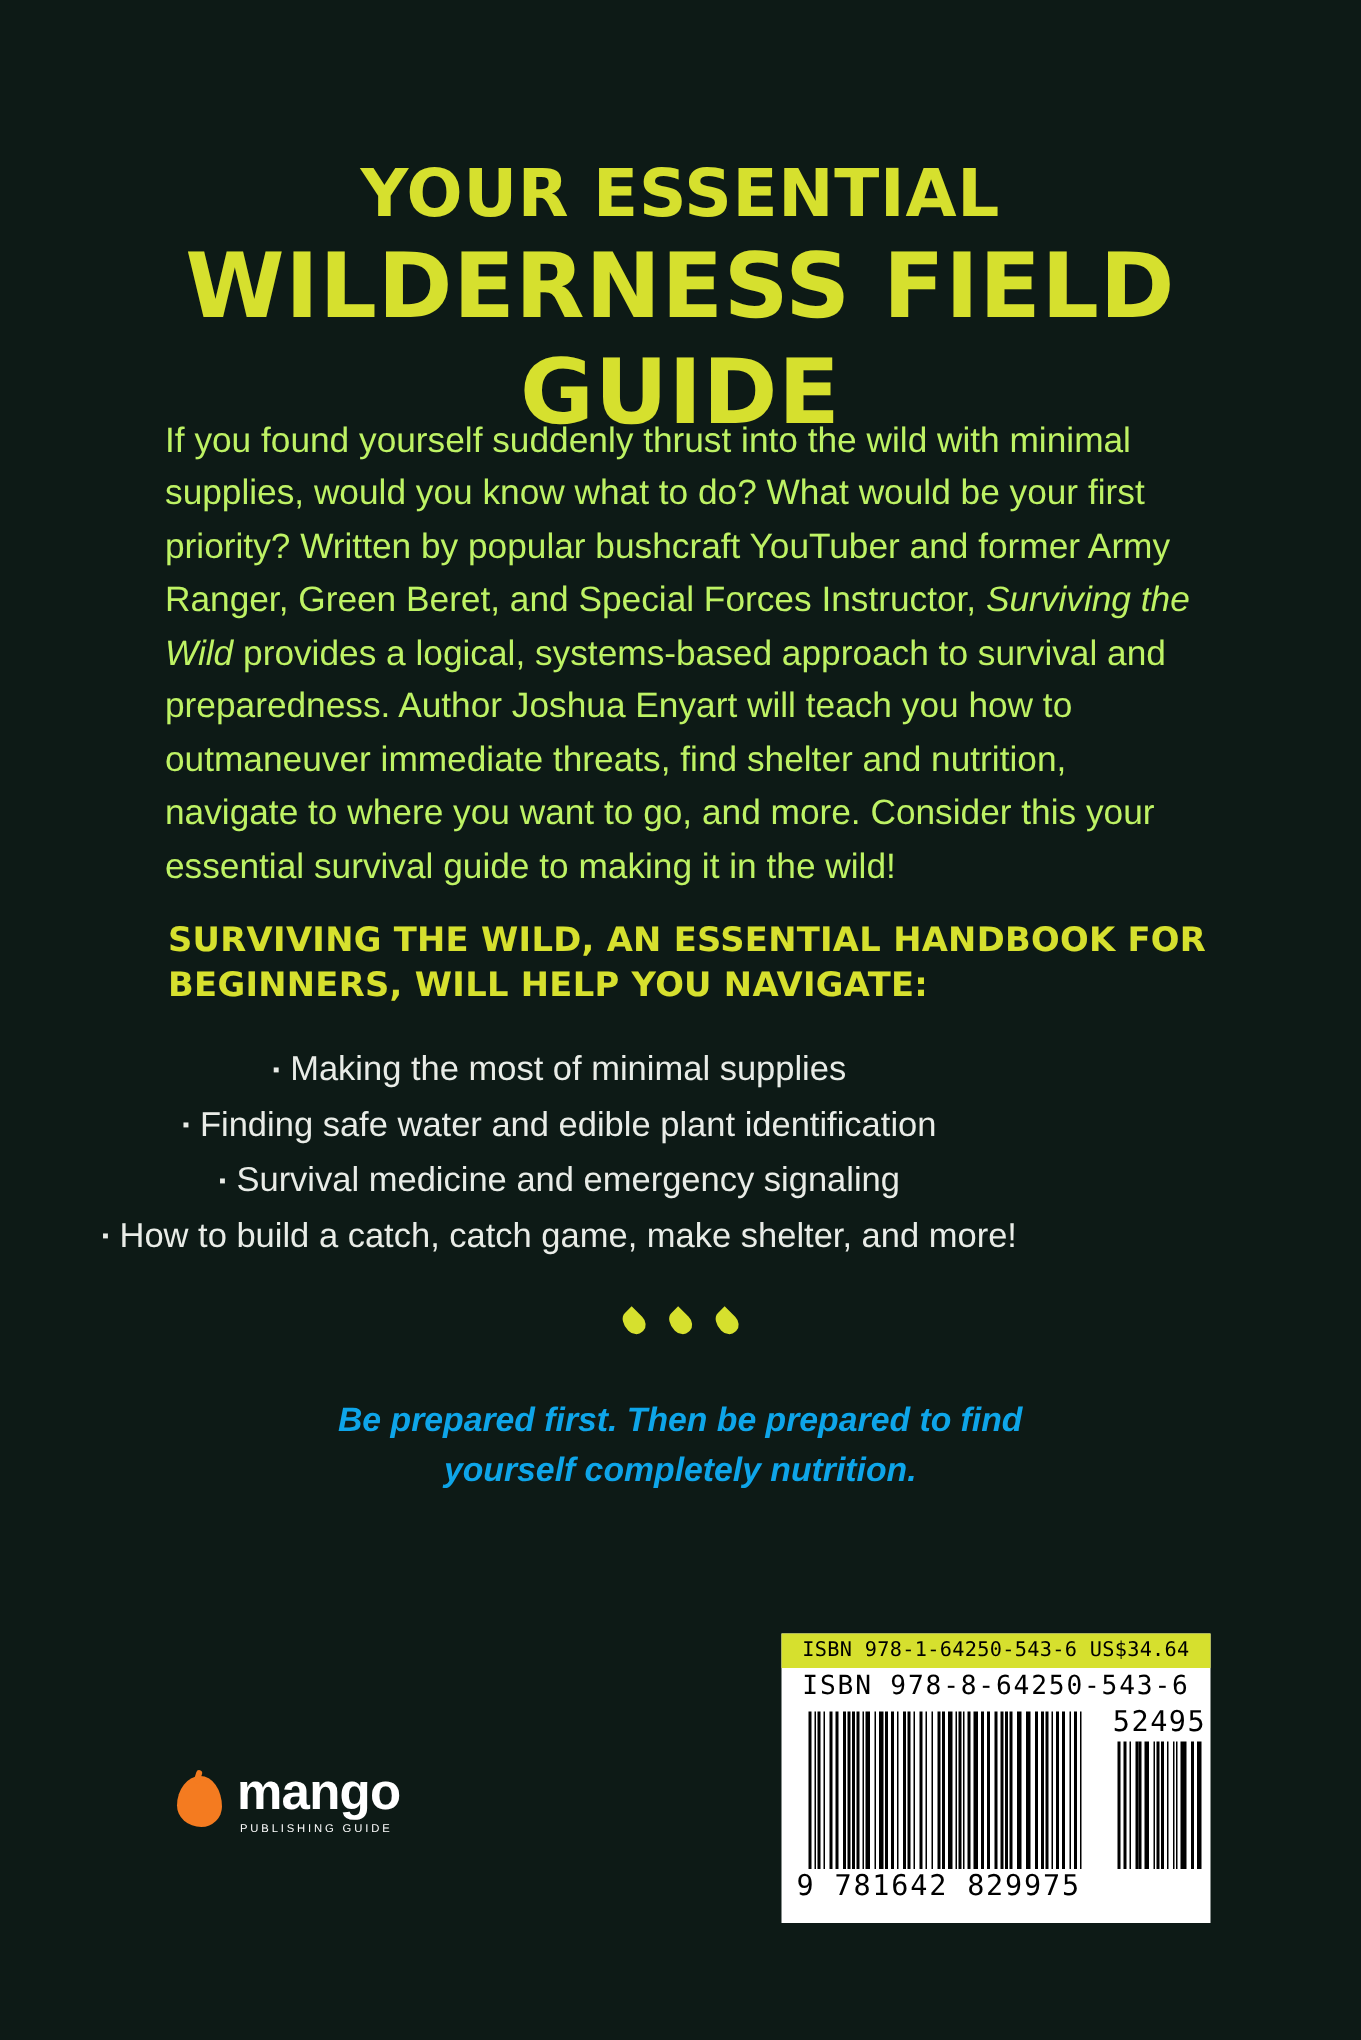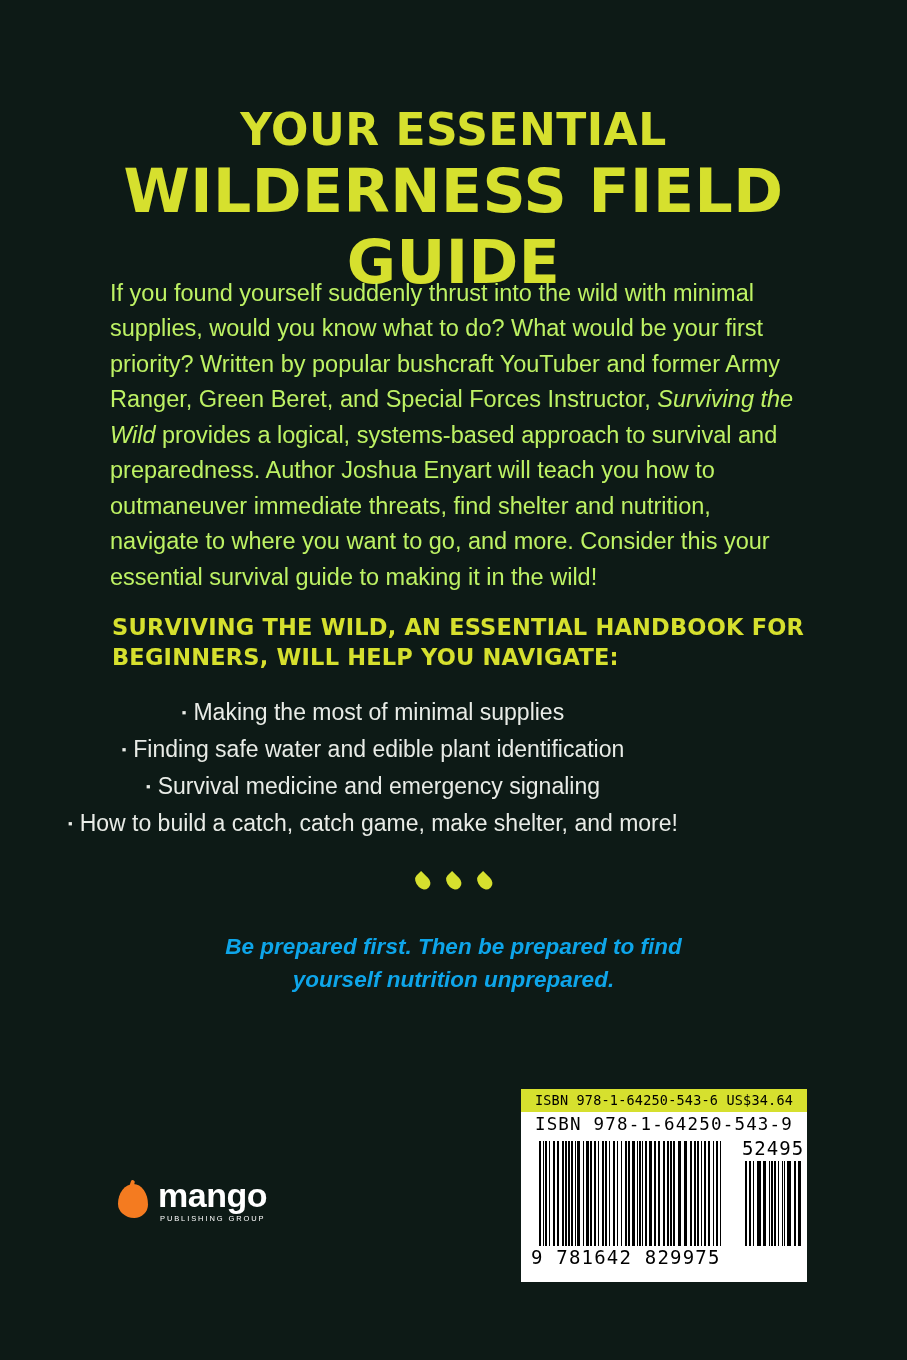--- a/index.html
+++ b/index.html
@@ -276,34 +276,34 @@
   </ul>
 
   <div class="divider">
     <span class="flame"></span>
     <span class="flame"></span>
     <span class="flame"></span>
   </div>
 
   <div class="quote">
     <span>Be prepared first. Then be prepared to find</span><br>
-    <span>yourself nutrition unprepared.</span>
+    <span>yourself completely nutrition.</span>
   </div>
 
   <div class="logo">
     <span class="logo-mark"></span>
     <span class="logo-text">
       <span class="logo-name">mango</span>
-      <span class="logo-sub">PUBLISHING GROUP</span>
+      <span class="logo-sub">PUBLISHING GUIDE</span>
     </span>
   </div>
 
   <div class="barcode-box">
     <div class="isbn-band">ISBN 978-1-64250-543-6 US$34.64</div>
-    <div class="isbn-text">ISBN  978-1-64250-543-9</div>
+    <div class="isbn-text">ISBN  978-8-64250-543-6</div>
     <div class="addon-digits">52495</div>
     <div class="bars-main" id="barsMain">
         <span class="bar" style="width:2px"></span>
         <span class="gap" style="width:2px"></span>
         <span class="bar" style="width:1px"></span>
         <span class="gap" style="width:1px"></span>
         <span class="bar" style="width:2px"></span>
         <span class="gap" style="width:2px"></span>
         <span class="bar" style="width:1px"></span>
         <span class="gap" style="width:3px"></span>

